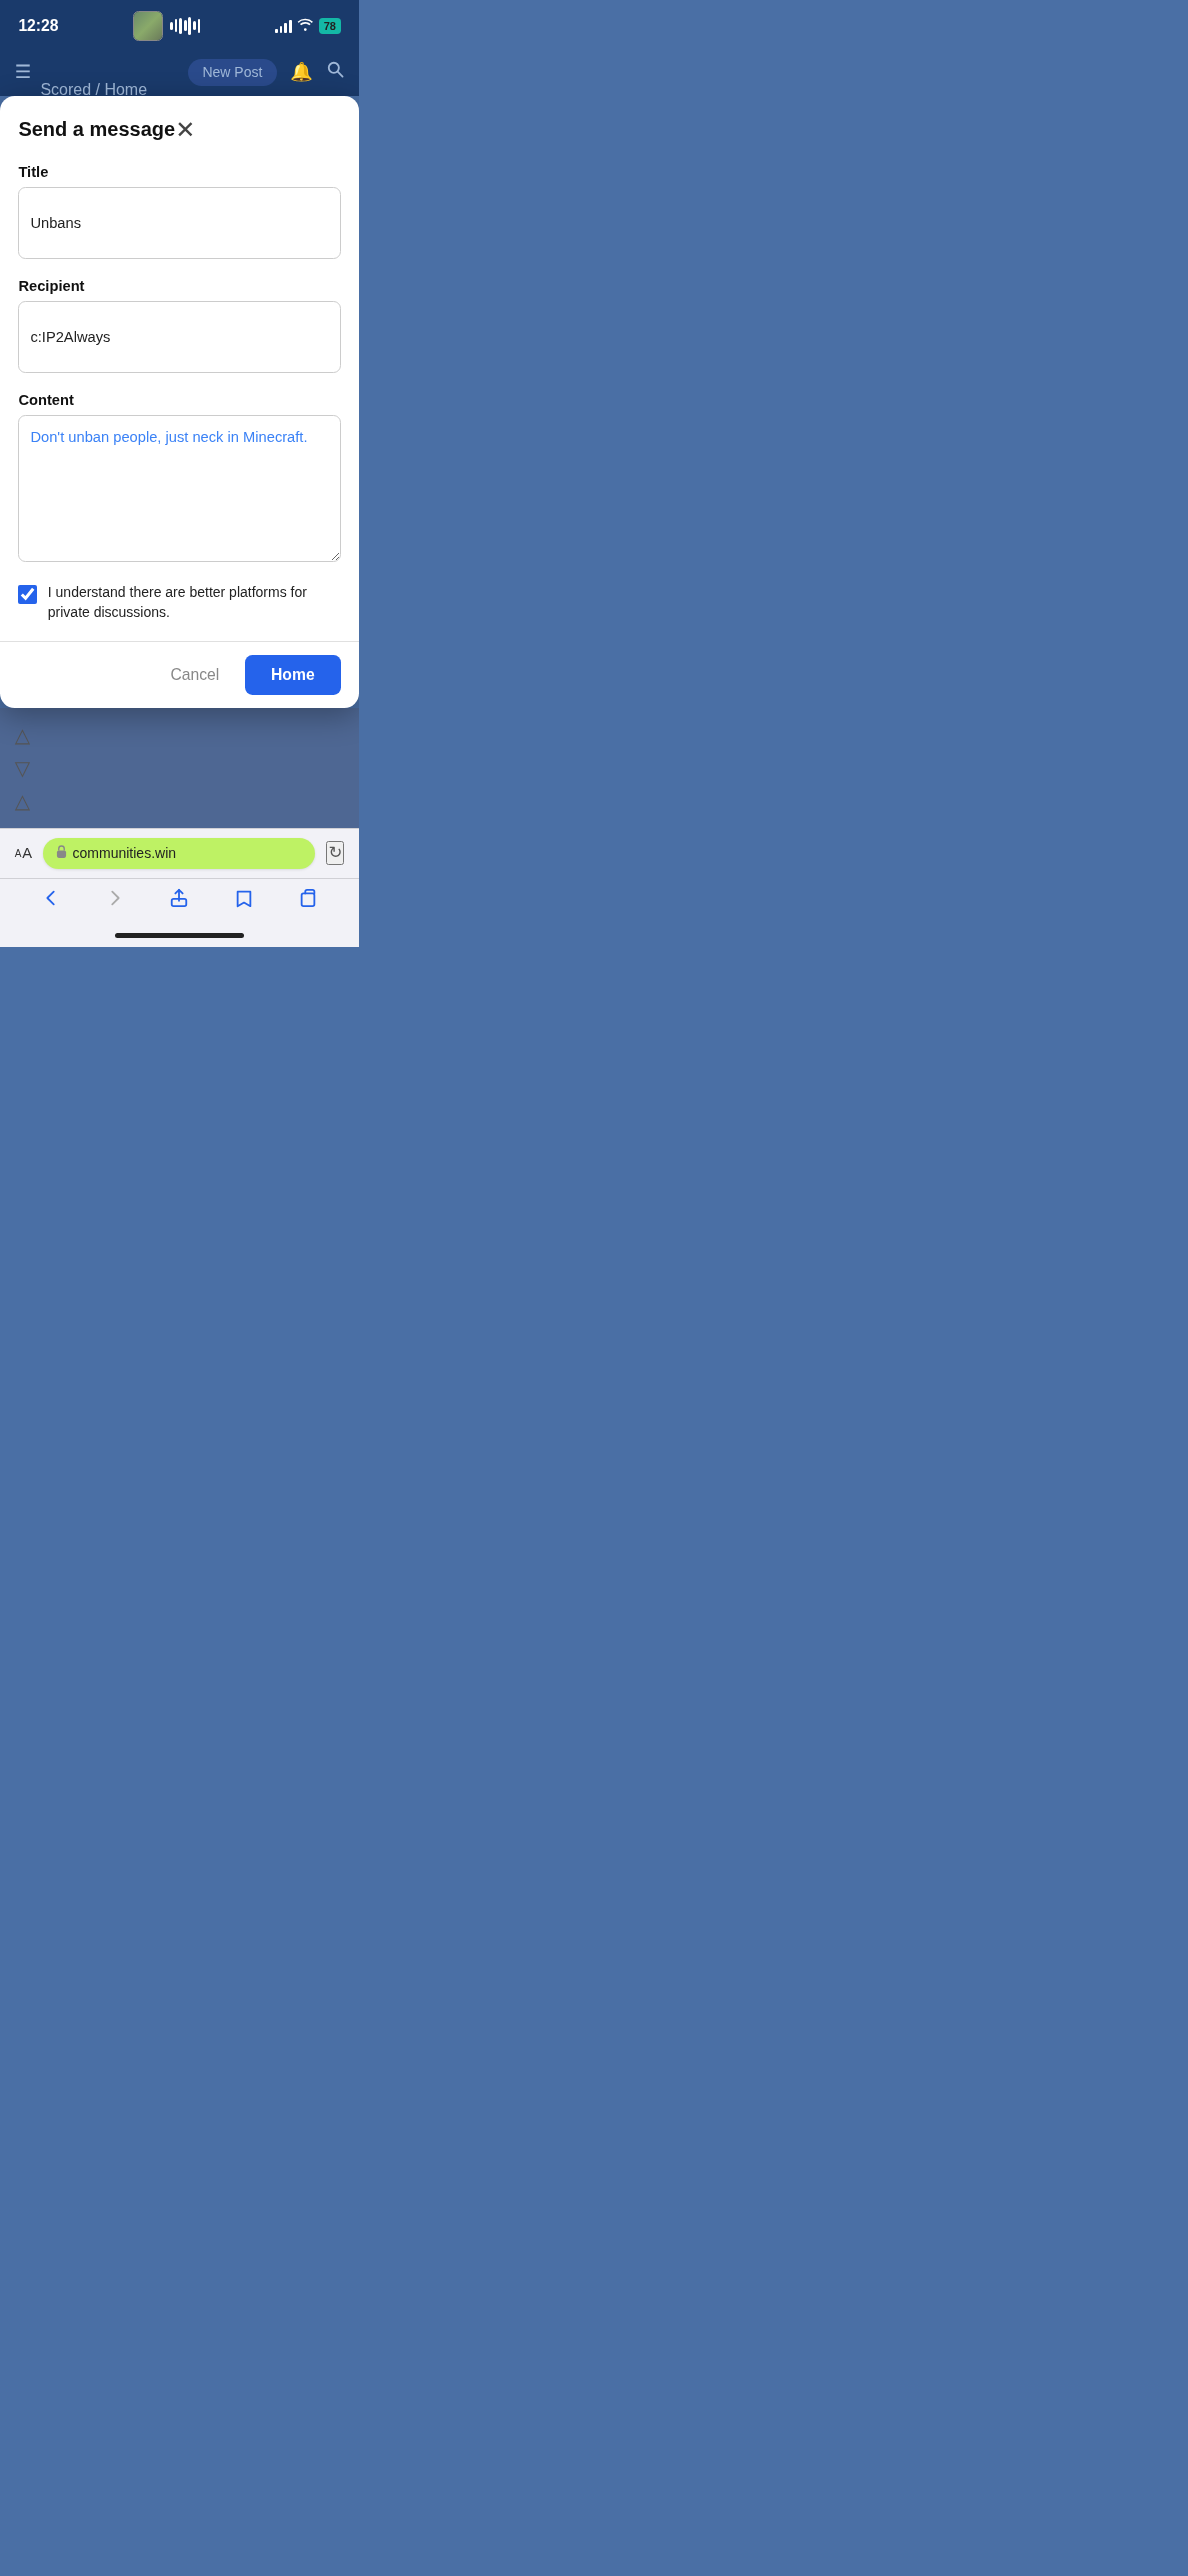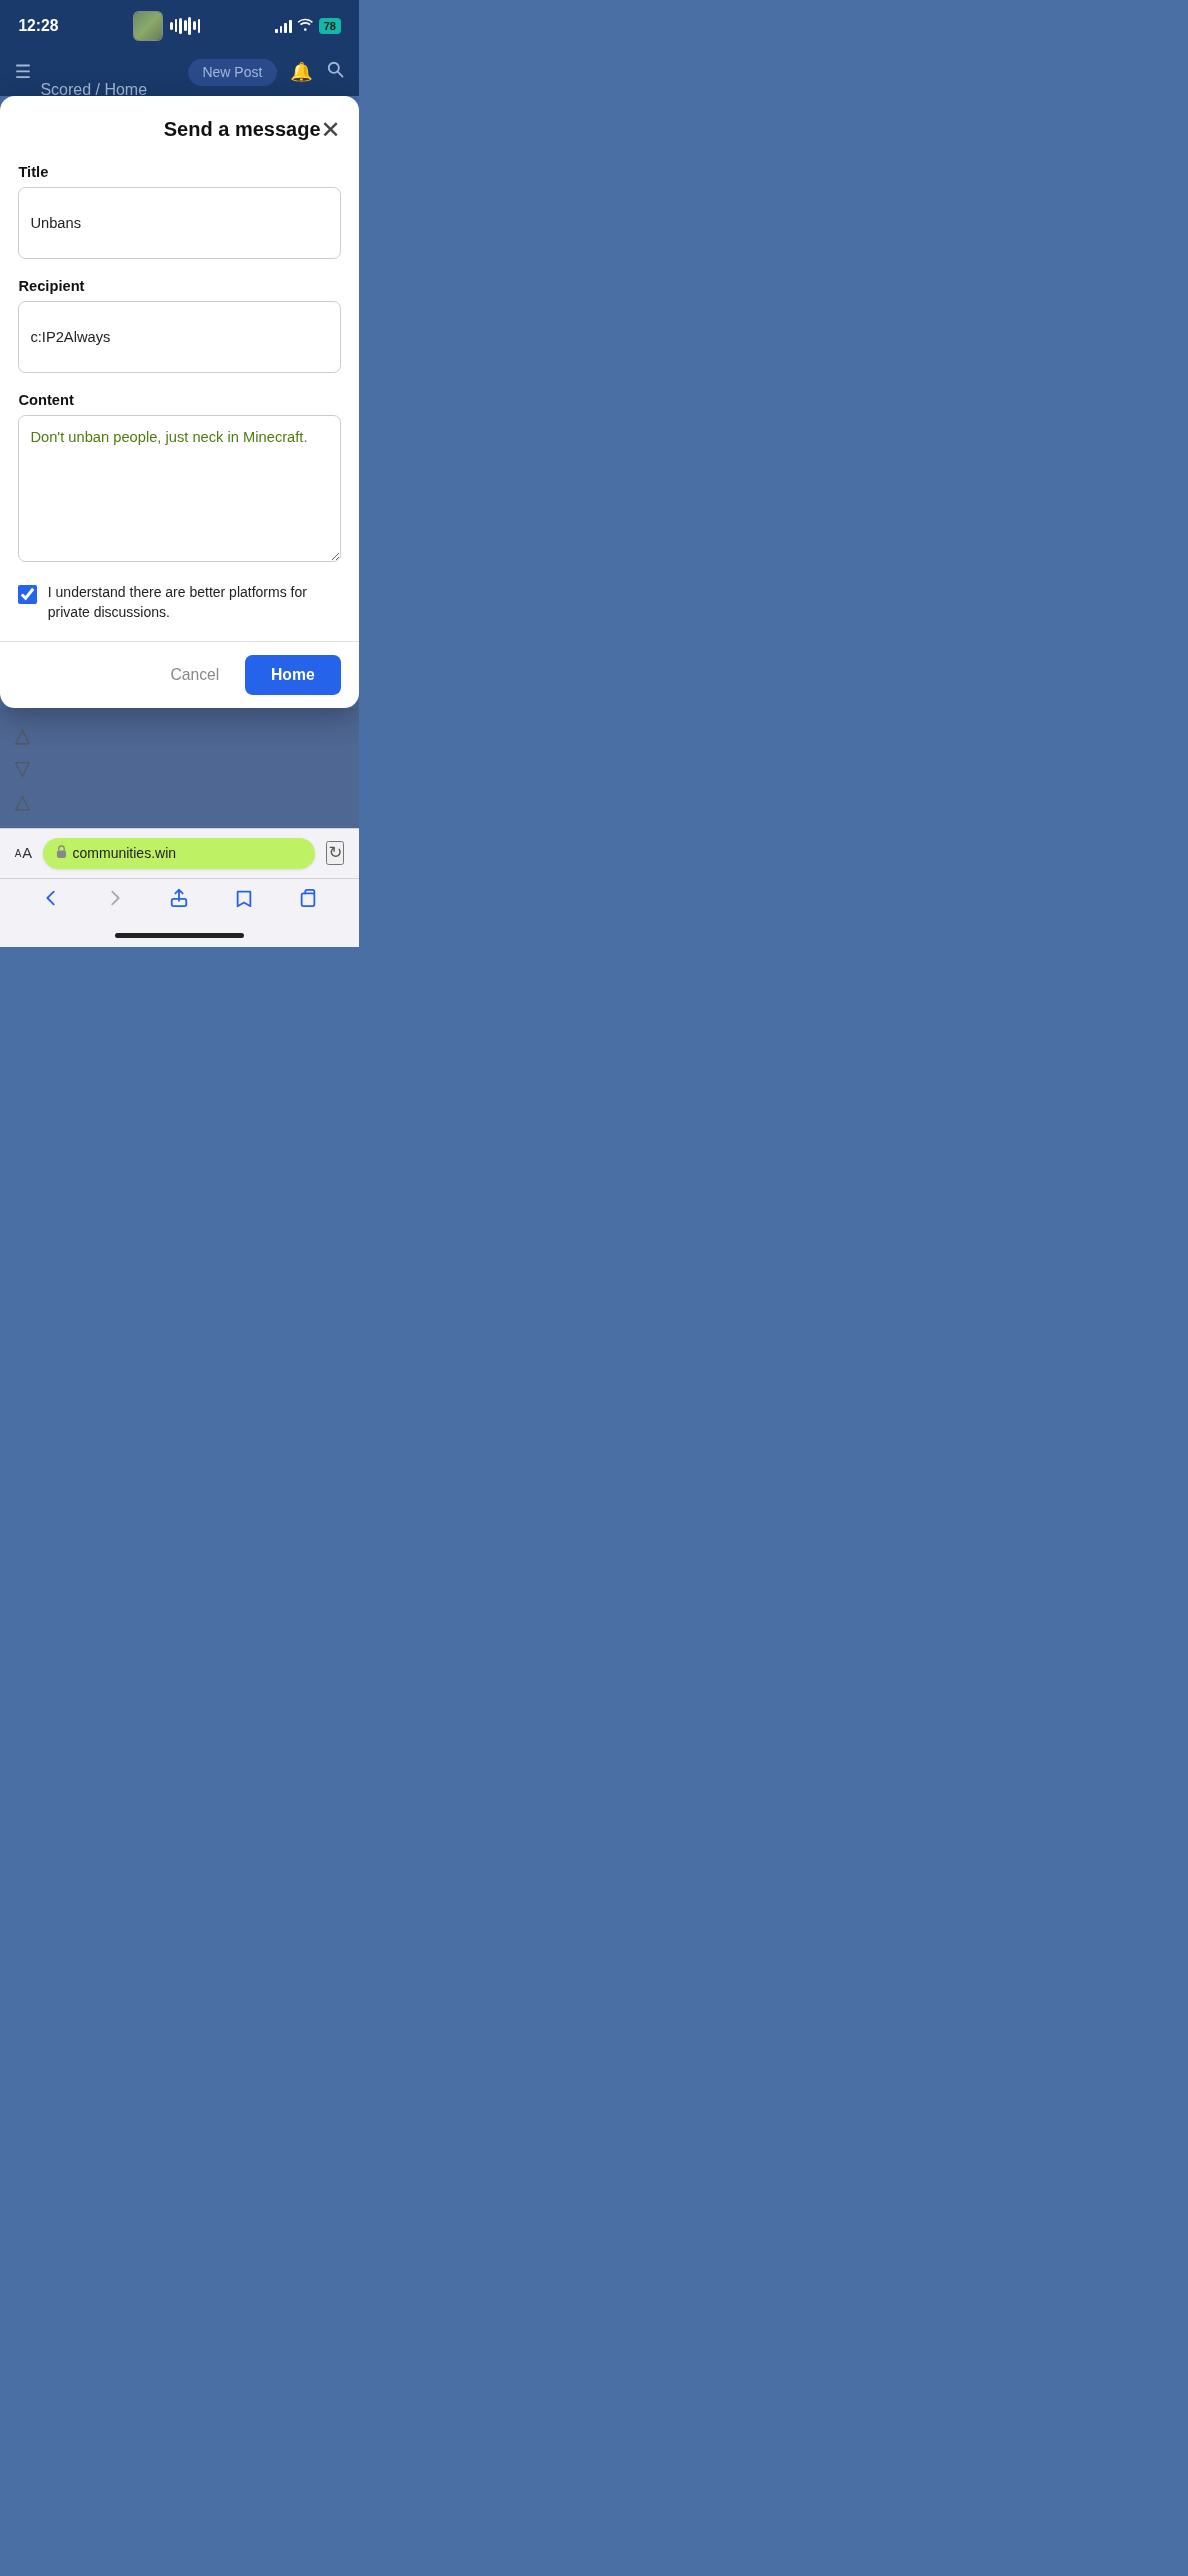--- a/index.html
+++ b/index.html
@@ -167,21 +167,21 @@
       overflow: hidden;
       box-shadow: 0 7.4px 29.5px rgba(0,0,0,0.3);
     }
 
     .modal-body {
       padding: 22px 18.4px 18.4px;
     }
 
     .modal-header {
       display: flex;
-      justify-content: flex-end;
+      justify-content: flex-start;
       align-items: flex-start;
       margin-bottom: 22px;
     }
 
     .modal-title {
       font-size: 20px;
       font-weight: 700;
       color: #111;
     }
 
@@ -213,21 +213,21 @@
       margin-bottom: 18.4px;
       font-family: inherit;
     }
 
     .field-textarea {
       width: 100%;
       border: 1.4px solid #ccc;
       border-radius: 7.4px;
       padding: 13px 11px;
       font-size: 14.7px;
-      color: #4d7c0f;
+      color: #3b82f6;
       outline: none;
       min-height: 147px;
       resize: vertical;
       font-family: inherit;
       margin-bottom: 18.4px;
     }
 
     .checkbox-row {
       display: flex;
       align-items: flex-start;

